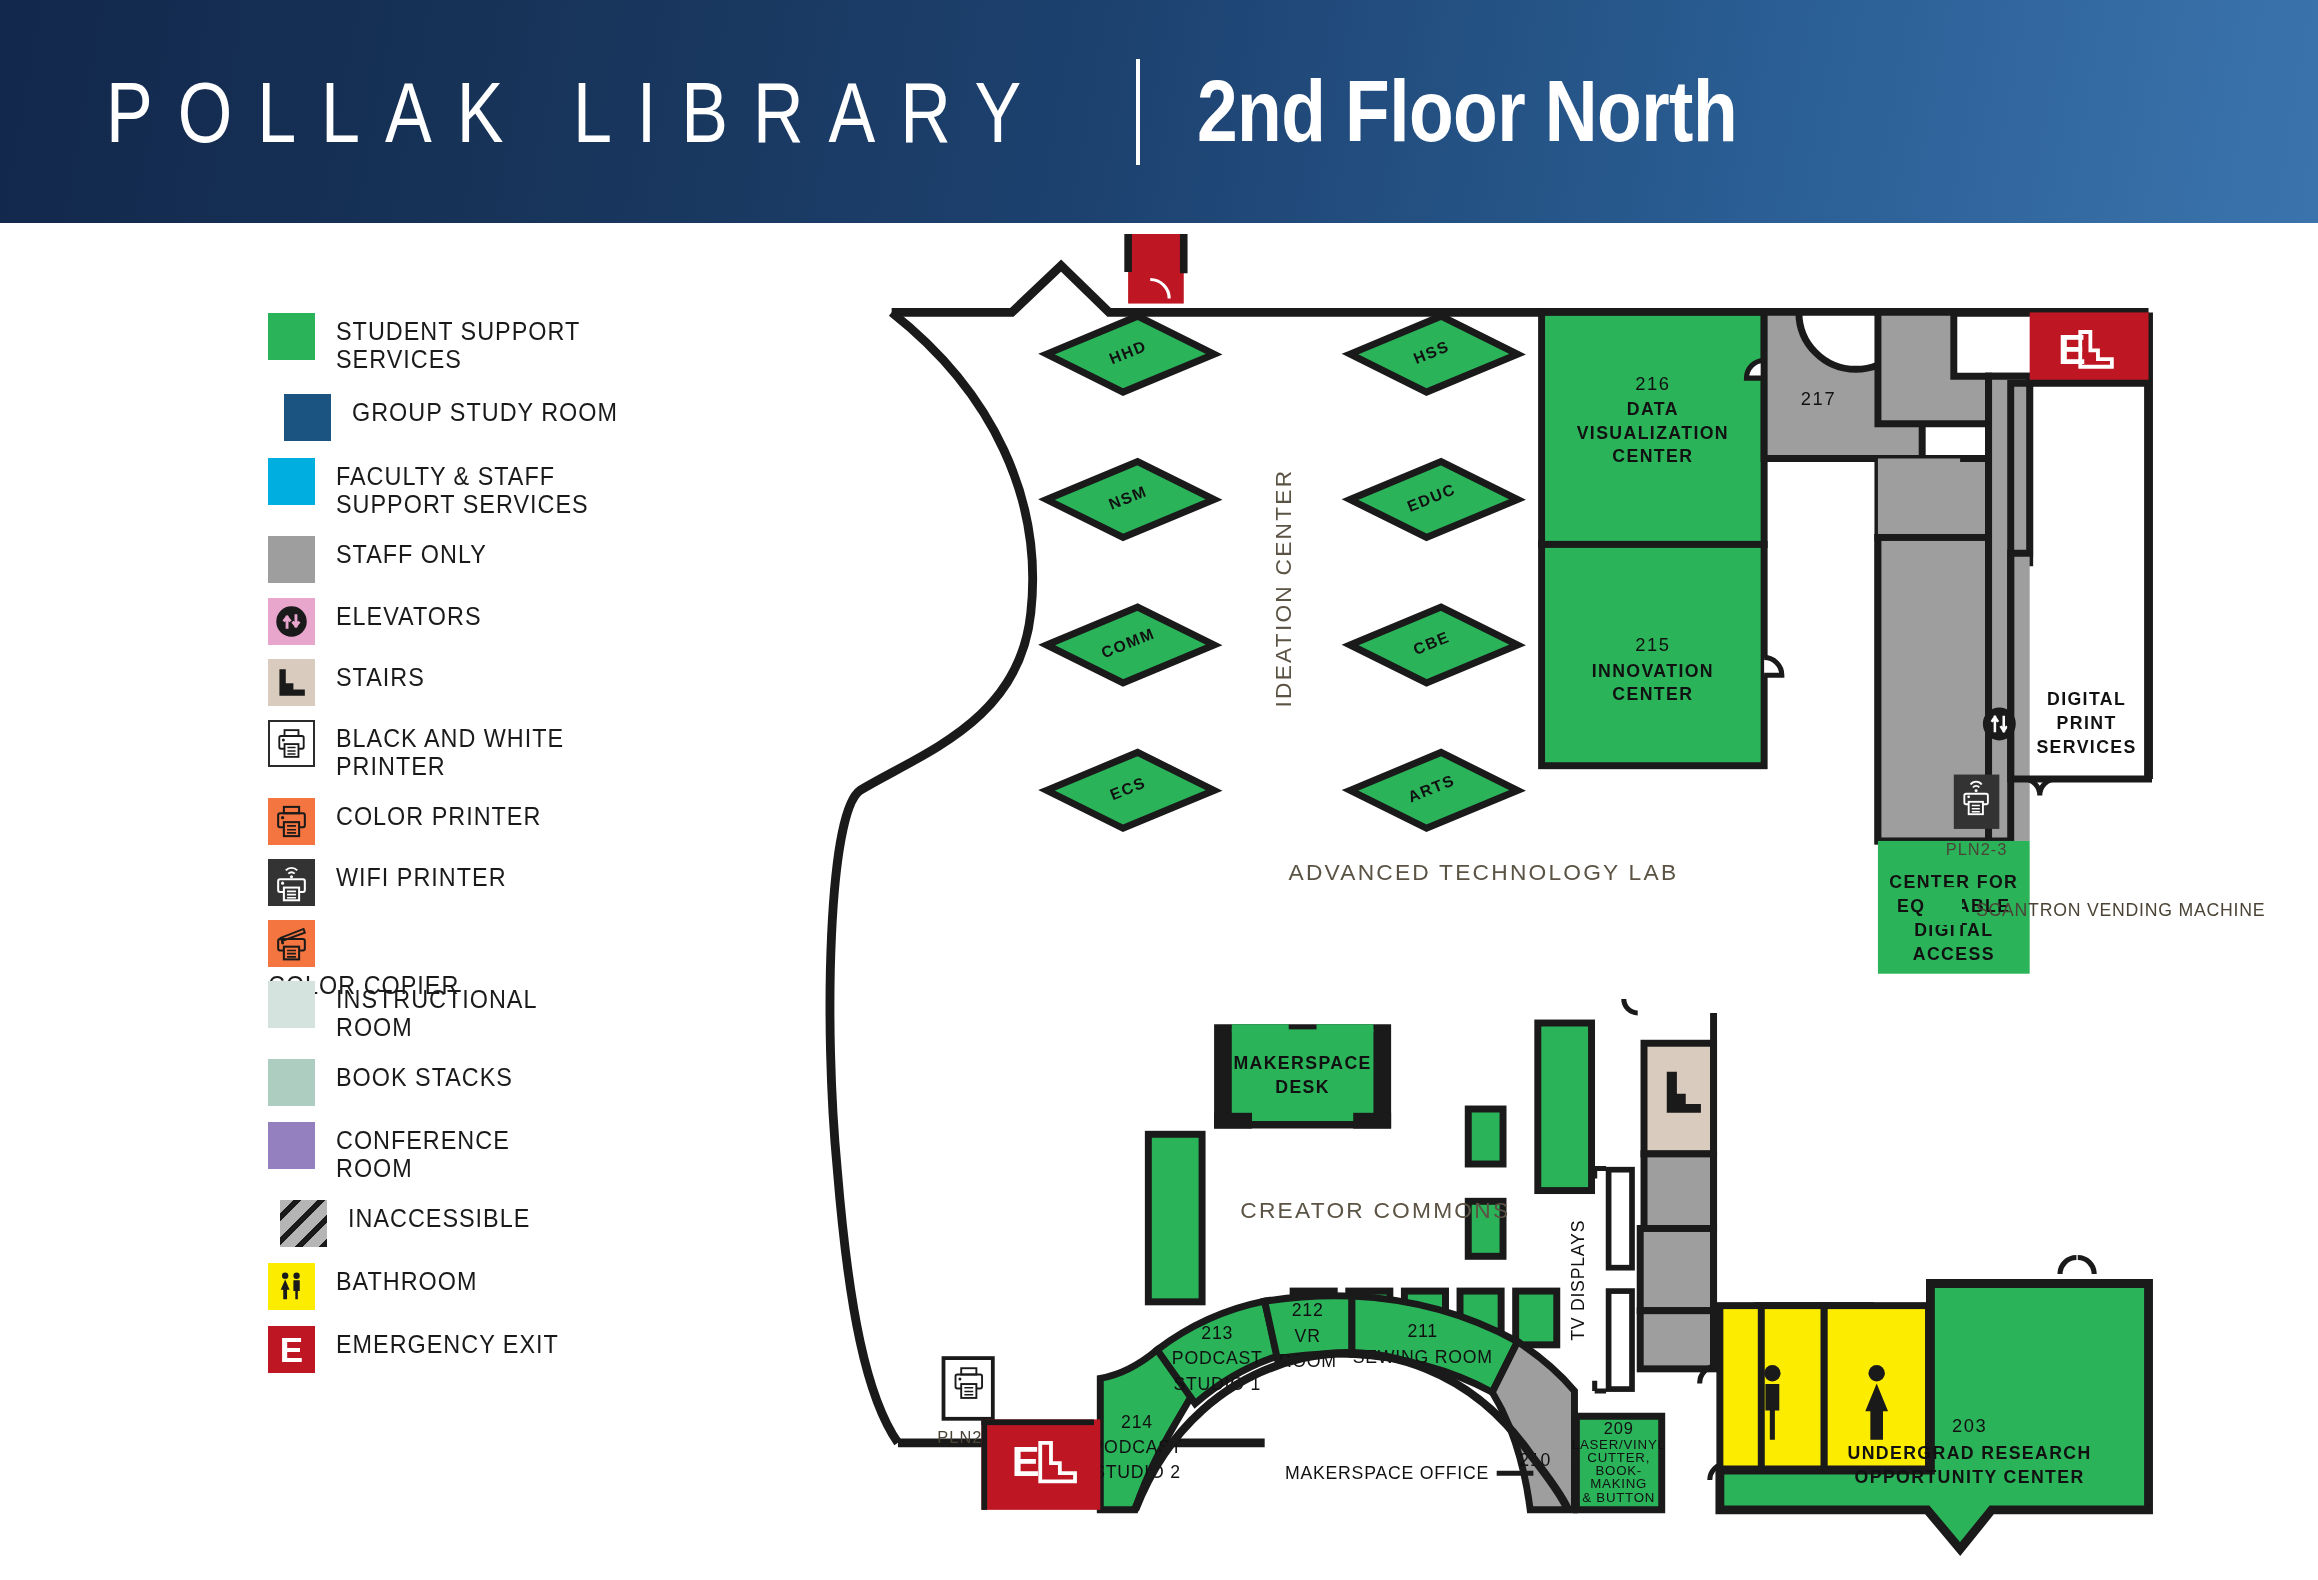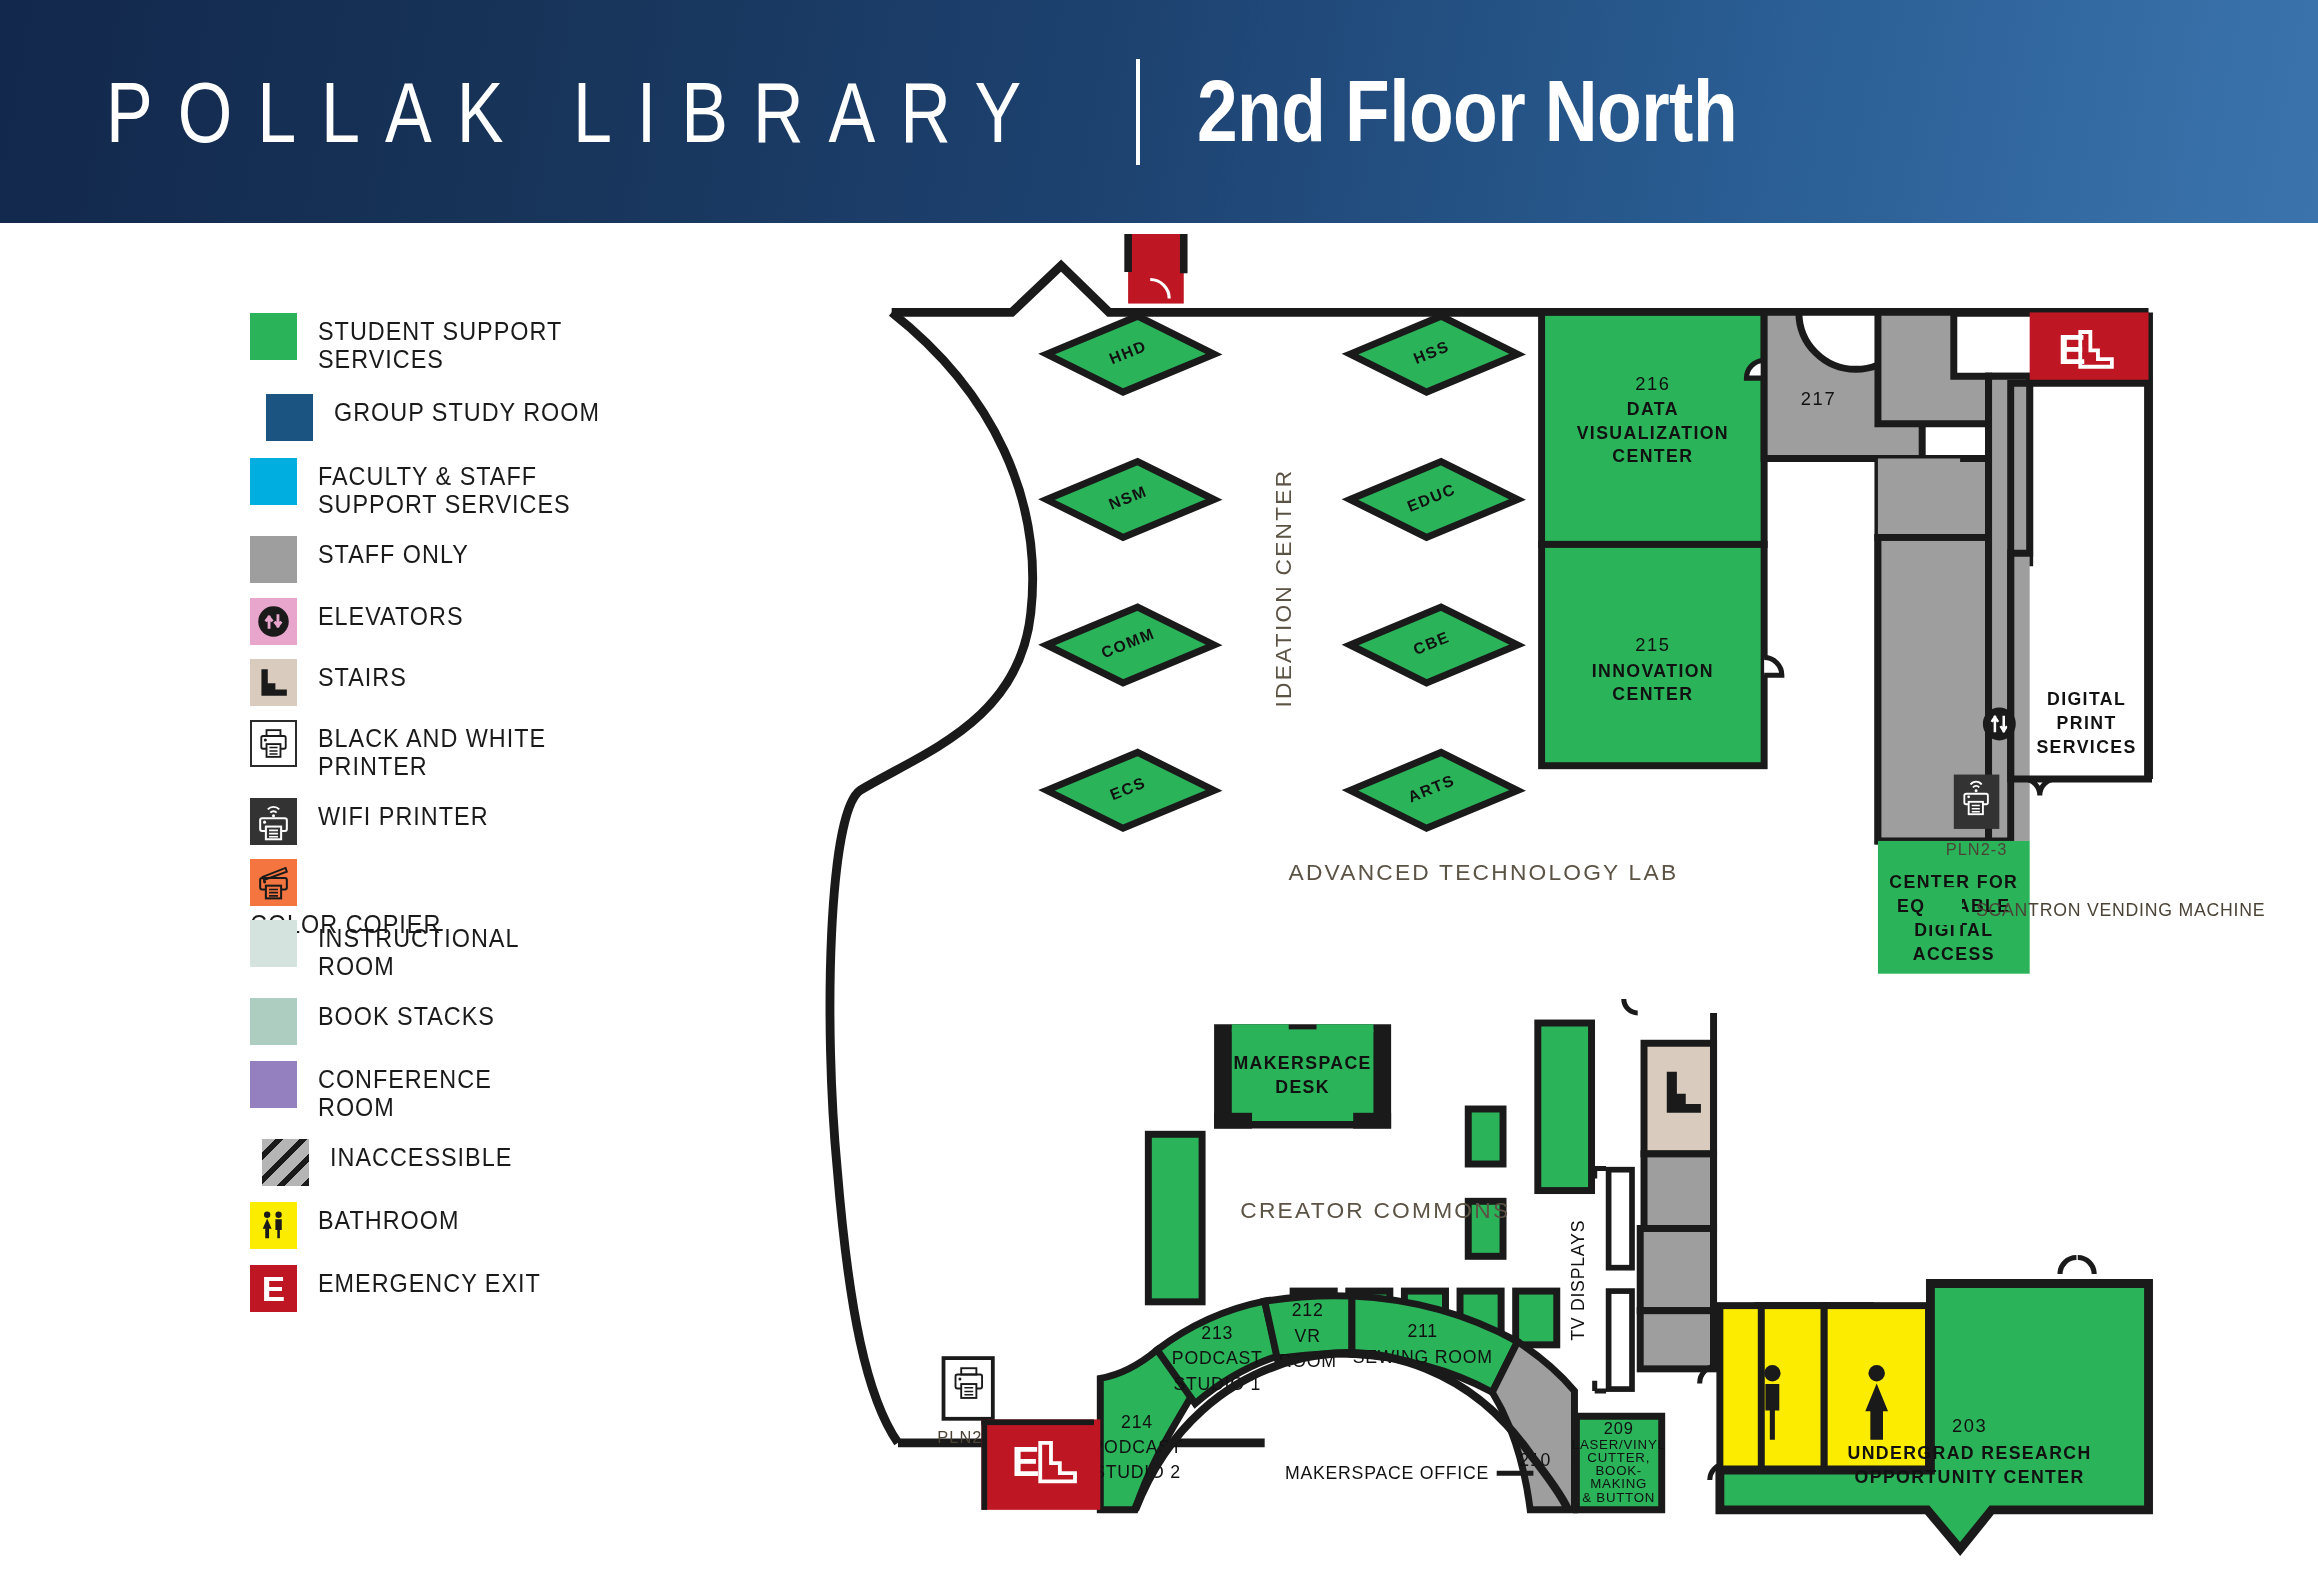--- a/index.html
+++ b/index.html
@@ -32,21 +32,21 @@
   #title-div{
     width:3.2px;height:106px;background:#ffffff;margin-left:19px;margin-right:25px;flex:none;
   }
   #title-sub{
     color:#ffffff;font-size:77px;font-weight:bold;letter-spacing:-0.6px;
     transform:scaleY(1.12) scaleX(0.95);transform-origin:left center;white-space:nowrap;
   }
 
   
   #legend{
-    position:absolute;left:250px;top:313px;width:443px;
+    position:absolute;left:268px;top:313px;width:443px;
   }
   .legend-row{
     display:flex;align-items:flex-start;margin-bottom:0px;
     height:71px;
   }
   .legend-swatch{
     width:47px;height:47px;flex:none;margin-right:21px;position:relative;
     box-sizing:border-box;
   }
   .legend-label{
@@ -150,20 +150,32 @@
         <rect x="25" y="14" width="24" height="10" fill="none" stroke="#1a1a1a" stroke-width="3.2"></rect>
         <rect x="16" y="24" width="42" height="22" rx="3" fill="none" stroke="#1a1a1a" stroke-width="3.2"></rect>
         <circle cx="23" cy="31" r="2.6" fill="#1a1a1a"></circle>
         <rect x="25" y="38" width="24" height="22" fill="#fff" stroke="#1a1a1a" stroke-width="3.2"></rect>
         <path d="M30 44 H44 M30 50 H44 M30 55 H44" stroke="#1a1a1a" stroke-width="2.6"></path>
       </svg>
     </div>
     <div class="legend-label">BLACK AND WHITE<br>PRINTER</div>
   </div>
 
+  <div class="legend-row" style="height:61px;">
+    <div class="legend-swatch sw-orange">
+      <svg class="legend-icon" viewBox="0 0 74 74">
+        <rect x="25" y="14" width="24" height="10" fill="none" stroke="#1a1a1a" stroke-width="3.2"></rect>
+        <rect x="16" y="24" width="42" height="22" rx="3" fill="none" stroke="#1a1a1a" stroke-width="3.2"></rect>
+        <circle cx="23" cy="31" r="2.6" fill="#1a1a1a"></circle>
+        <rect x="25" y="38" width="24" height="22" fill="#f47540" stroke="#1a1a1a" stroke-width="3.2"></rect>
+        <path d="M30 44 H44 M30 50 H44 M30 55 H44" stroke="#1a1a1a" stroke-width="2.6"></path>
+      </svg>
+    </div>
+    <div class="legend-label">COLOR PRINTER</div>
+  </div>
 
   <div class="legend-row" style="height:61px;">
     <div class="legend-swatch sw-dark">
       <svg class="legend-icon" viewBox="0 0 74 74">
         <path d="M28 18 a12 12 0 0 1 18 0" stroke="#fff" stroke-width="3" fill="none"></path>
         <path d="M32 23 a7 7 0 0 1 10 0" stroke="#fff" stroke-width="3" fill="none"></path>
         <circle cx="37" cy="28" r="2.4" fill="#fff"></circle>
         <rect x="16" y="32" width="42" height="20" rx="3" fill="none" stroke="#fff" stroke-width="3.2"></rect>
         <circle cx="23" cy="38" r="2.4" fill="#fff"></circle>
         <rect x="25" y="45" width="24" height="20" fill="#333" stroke="#fff" stroke-width="3.2"></rect>

